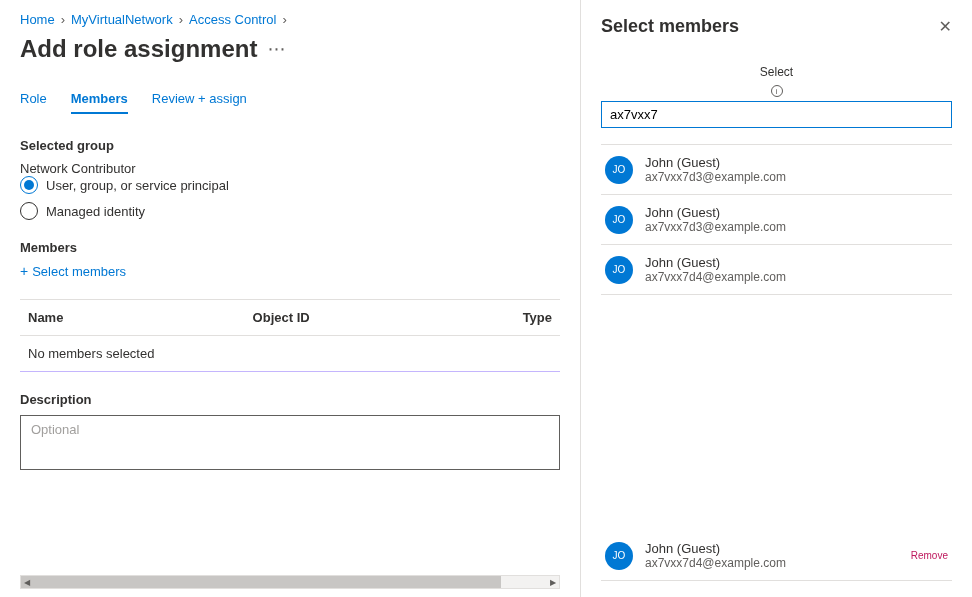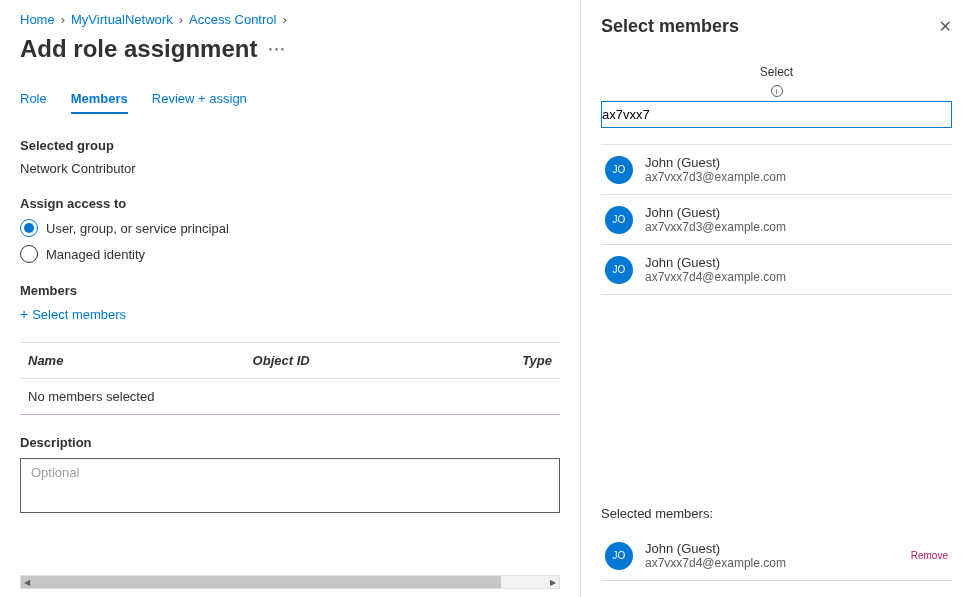--- a/index.html
+++ b/index.html
@@ -72,21 +72,20 @@
     }
     .section-label {
       font-size: 13px;
       font-weight: 600;
       color: #323130;
       margin-bottom: 8px;
     }
     .section-value {
       font-size: 13px;
       color: #323130;
-      margin-bottom: 20px;
     }
     .radio-group {
       display: flex;
       flex-direction: column;
       gap: 8px;
       margin-bottom: 20px;
     }
     .radio-item {
       display: flex;
       align-items: center;
@@ -125,21 +124,20 @@
     }
     .table-wrap {
       border-top: 1px solid #e1dfdd;
     }
     .table-header {
       display: flex;
       padding: 10px 8px;
       font-size: 13px;
       font-weight: 600;
       border-bottom: 1px solid #e1dfdd;
-      font-style: italic;
     }
     .table-row {
       display: flex;
       padding: 10px 8px;
       font-size: 13px;
       border-bottom: 1px solid #c4b5fd;
     }
     .col-name { flex: 3; }
     .col-obj { flex: 3; }
     .col-type { flex: 1; text-align: right; }
@@ -226,21 +224,21 @@
       border-radius: 50%;
       font-size: 8px;
       display: inline-flex;
       align-items: center;
       justify-content: center;
       color: #605e5c;
     }
     .search-input {
       width: 100%;
       border: 1px solid #0078d4;
-      padding: 5px 0;
+      padding: 5px 8px;
       font-size: 13px;
       margin-bottom: 16px;
       outline: none;
     }
     .result-item {
       display: flex;
       align-items: center;
       gap: 12px;
       padding: 10px 4px;
       border-bottom: 1px solid #e1dfdd;
@@ -317,21 +315,20 @@
 
   <div class="tabs">
     <div class="tab">Role</div>
     <div class="tab active">Members</div>
     <div class="tab">Review + assign</div>
   </div>
 
   <div class="section-label">Selected group</div>
   <div class="section-value">Network Contributor</div>
 
-  <div class="section-label">Assign access to</div>
   <div class="radio-group">
     <div class="radio-item">
       <span class="radio-circle checked">
           <span class="radio-inner"></span>
         </span>
       <span>User, group, or service principal</span>
     </div>
     <div class="radio-item">
       <span class="radio-circle"></span>
       <span>Managed identity</span>
@@ -397,21 +394,20 @@
     <div class="result-item">
       <div class="avatar">JO</div>
       <div class="result-text">
         <span class="result-name">John (Guest)</span>
         <span class="result-email">ax7vxx7d4@example.com</span>
       </div>
     </div>
   </div>
 
   <div class="selected-section">
-    <div class="selected-label">Selected members:</div>
     <div class="selected-item">
       <div class="avatar">JO</div>
       <div class="result-text">
         <span class="result-name">John (Guest)</span>
         <span class="result-email">ax7vxx7d4@example.com</span>
       </div>
       <span class="remove-link">Remove</span>
     </div>
   </div>
 </div>

